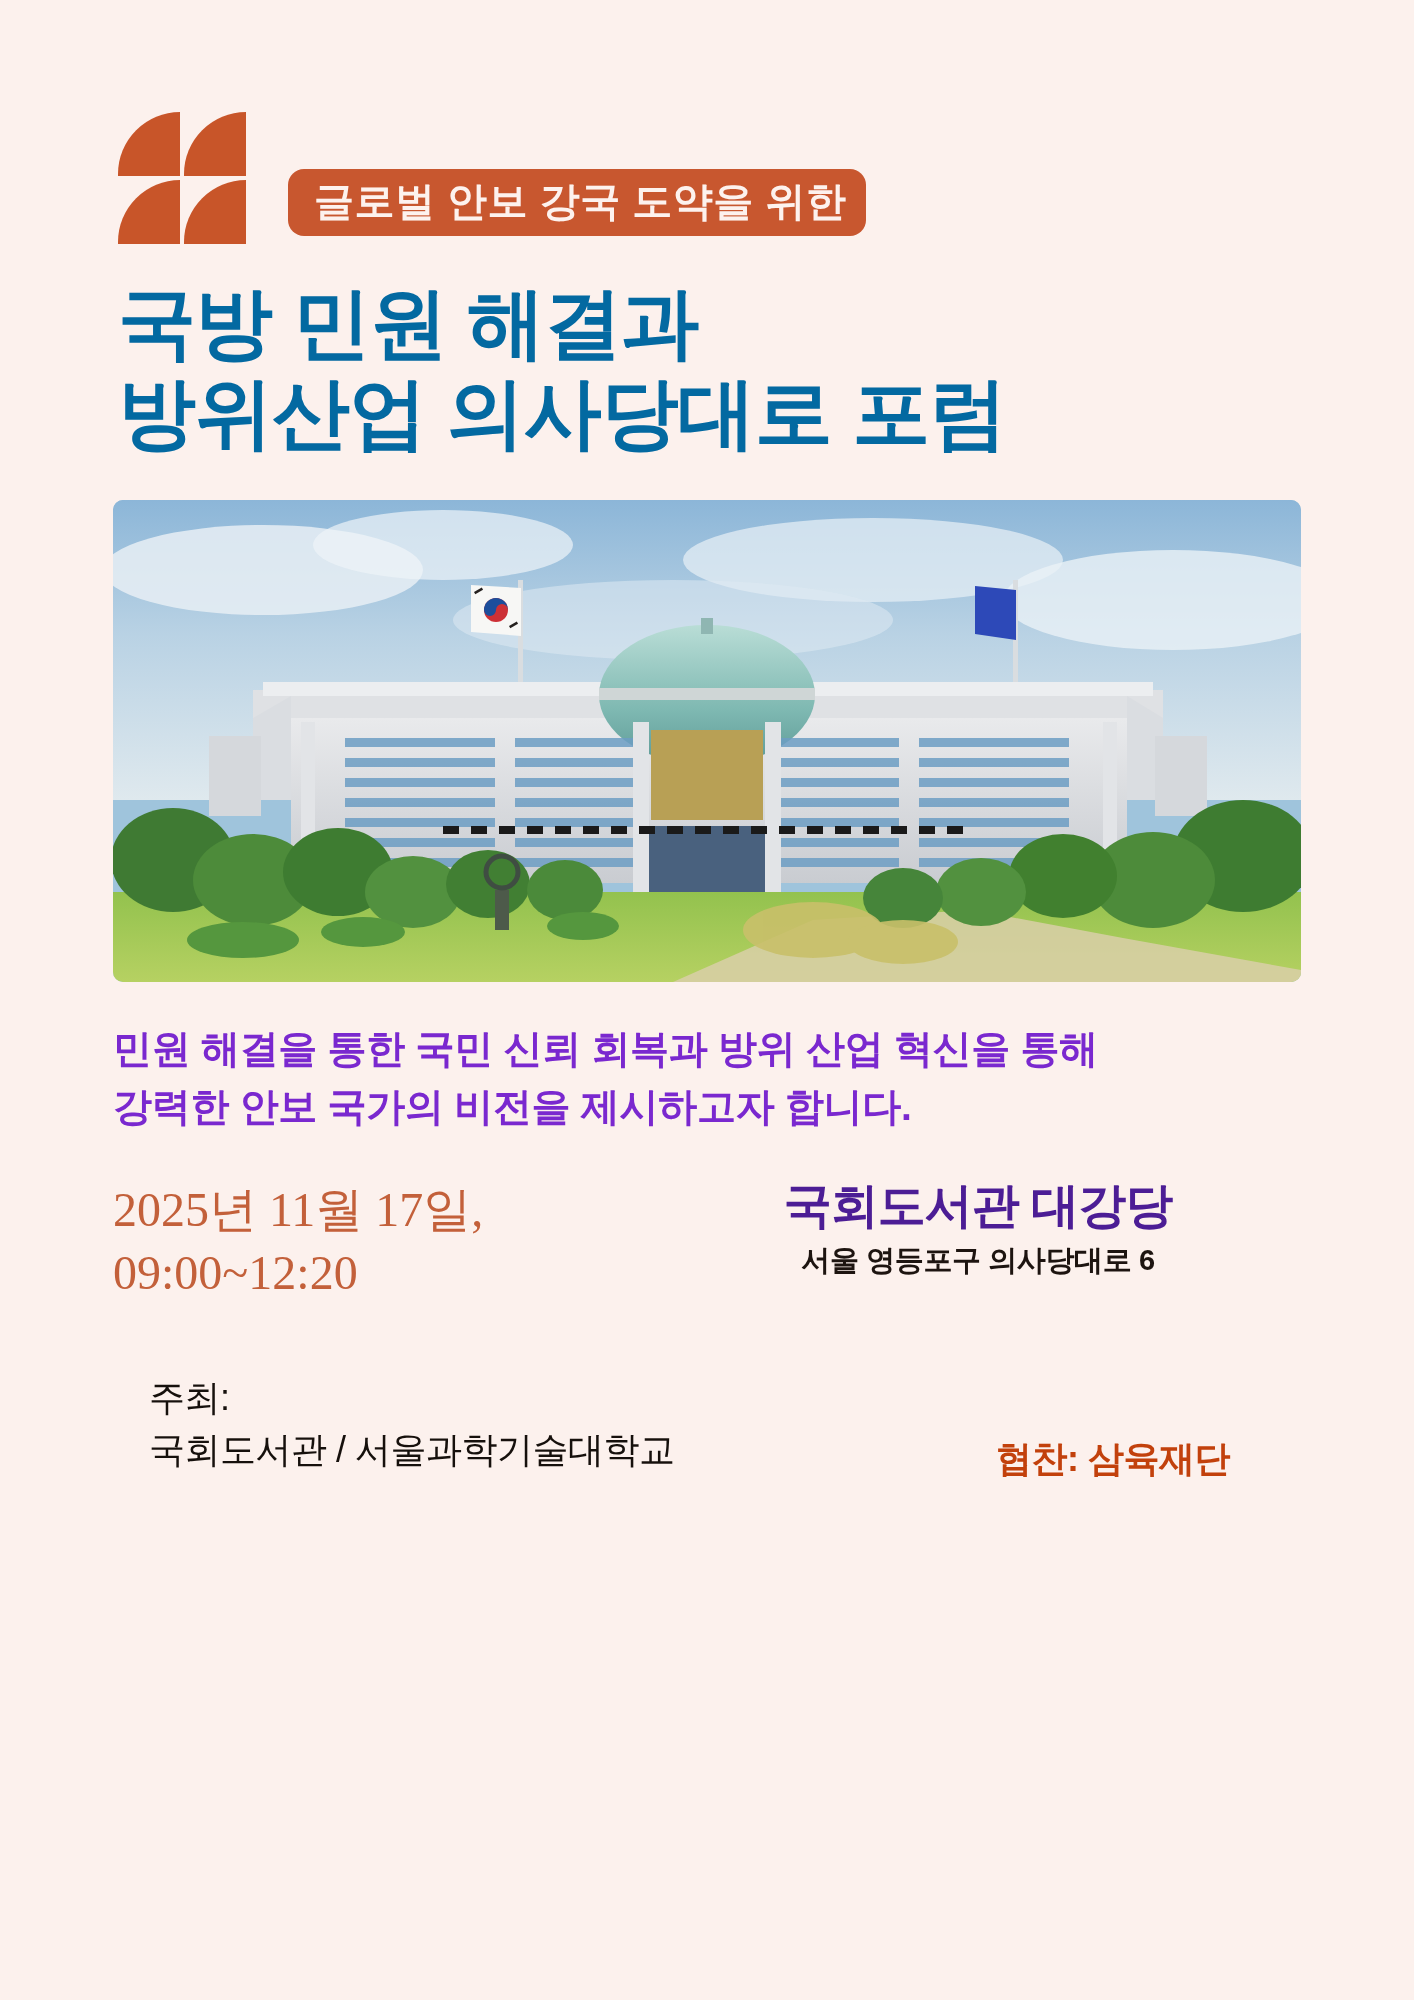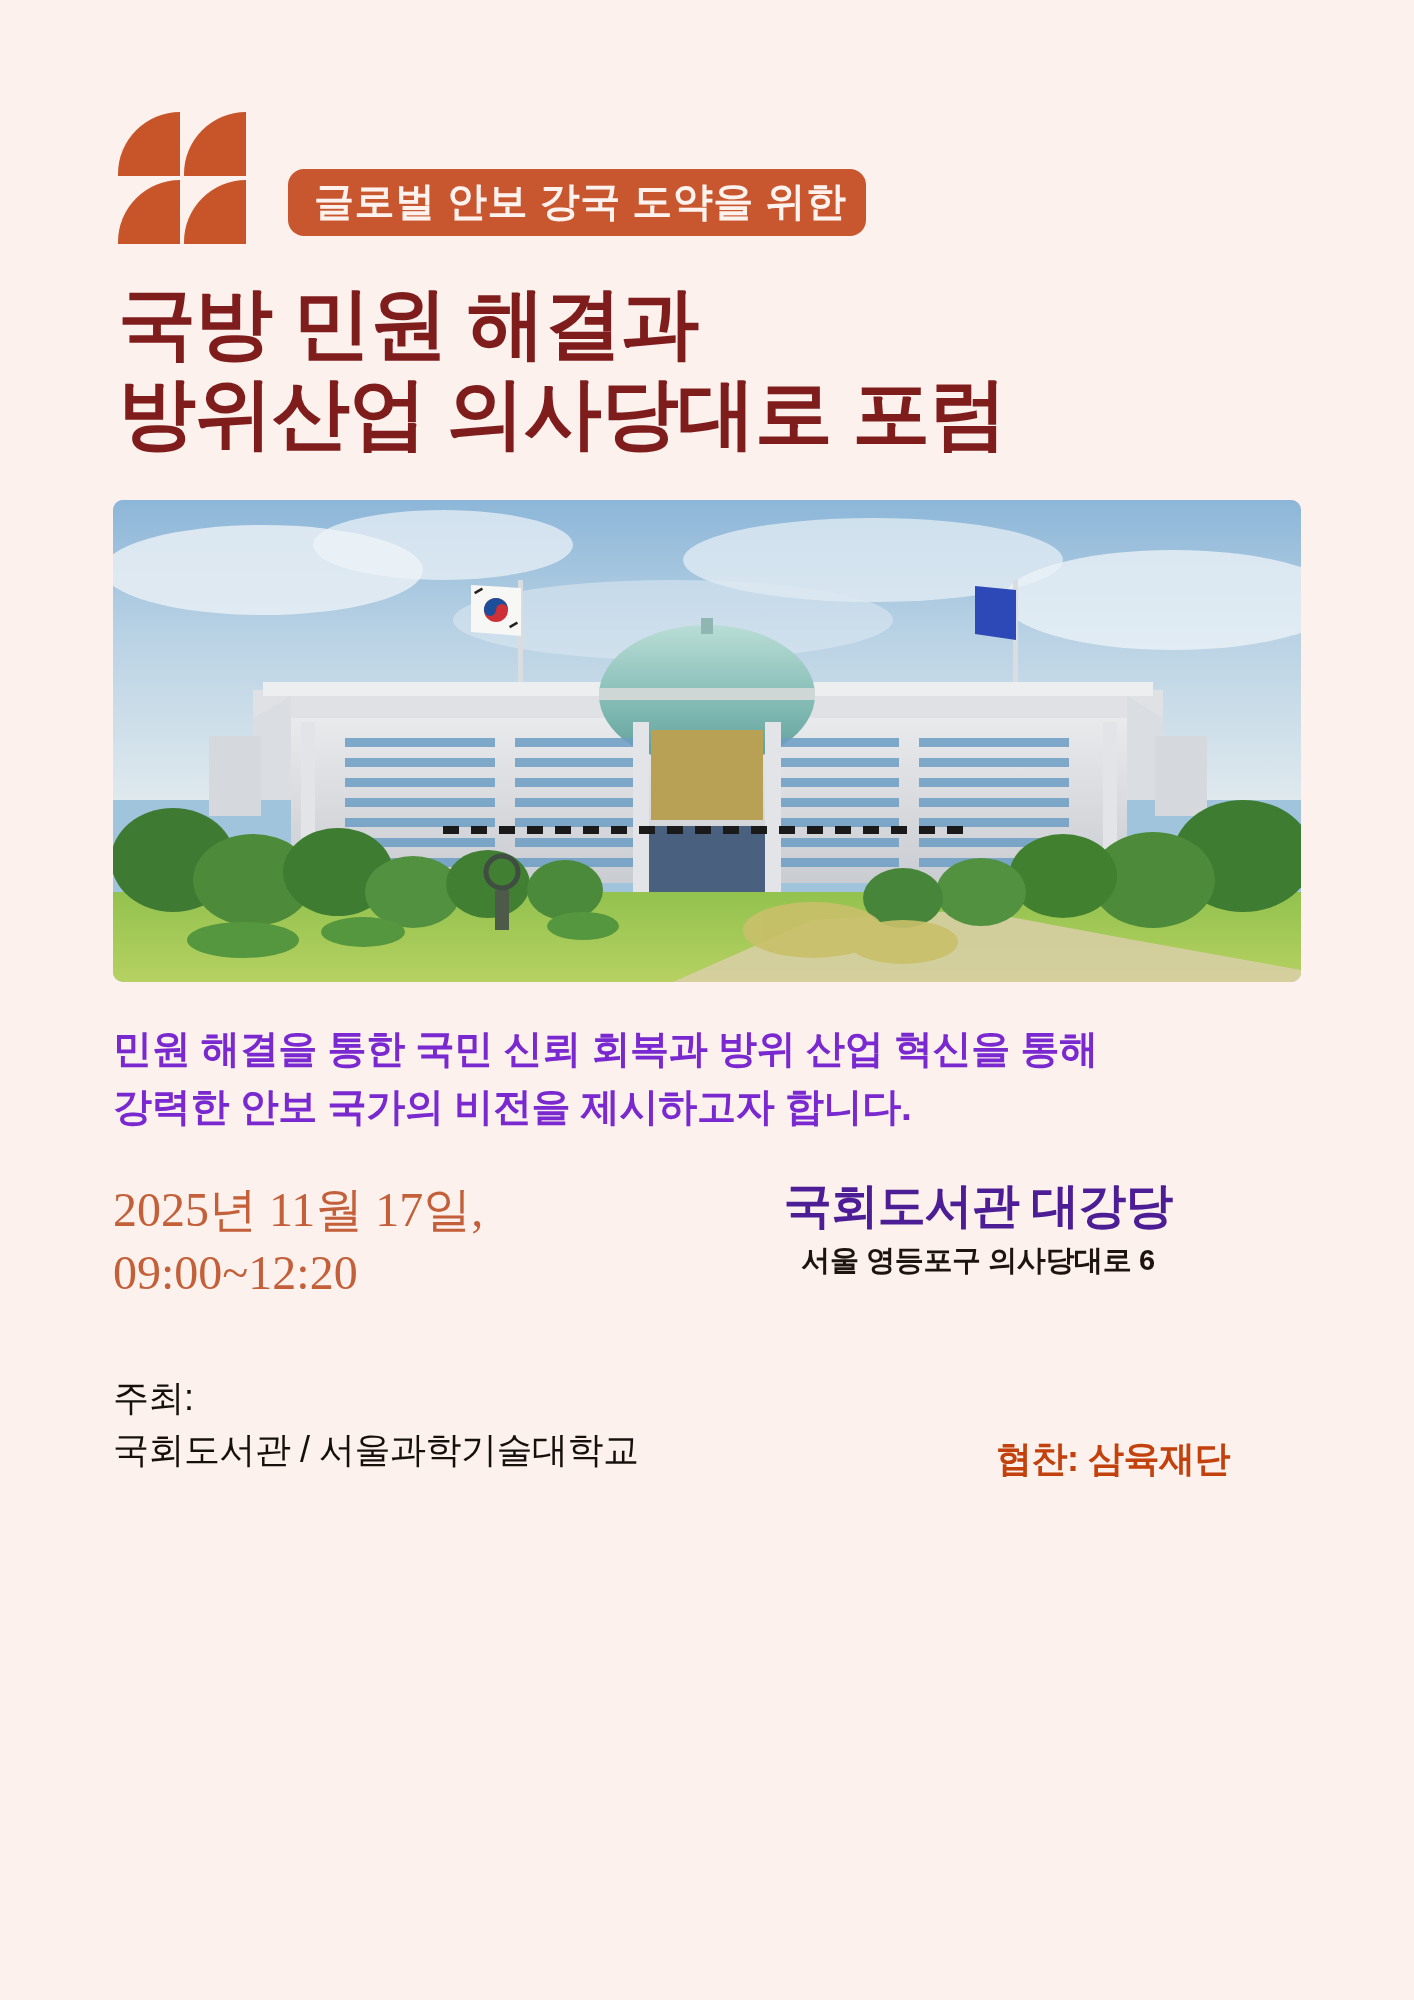--- a/index.html
+++ b/index.html
@@ -64,21 +64,21 @@
   
   .title-block {
     position: absolute;
     left: 118px;
     top: 278px;
     width: 1200px;
   }
   .title-line {
     font-size: 78px;
     font-weight: 700;
-    color: #7f1d1d;
+    color: #0369a1;
     line-height: 1.16;
     letter-spacing: -1px;
     white-space: nowrap;
   }
 
   
   .photo {
     position: absolute;
     left: 113px;
     top: 500px;
@@ -159,21 +159,21 @@
   .host {
     position: absolute;
     left: 0;
     top: 0;
     color: #16100c;
     font-size: 36px;
     font-weight: 500;
     line-height: 1.45;
     letter-spacing: -0.5px;
   }
-  .host-line { white-space: nowrap; }
+  .host-line { white-space: nowrap; margin-left: 36px; }
   .sponsor {
     position: absolute;
     right: 83px;
     top: 63px;
     color: #c2410c;
     font-size: 36px;
     font-weight: 600;
     letter-spacing: -0.5px;
     white-space: nowrap;
   }

